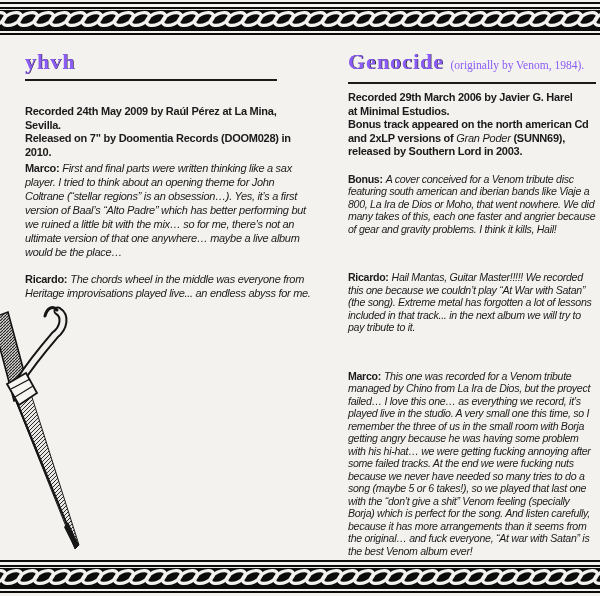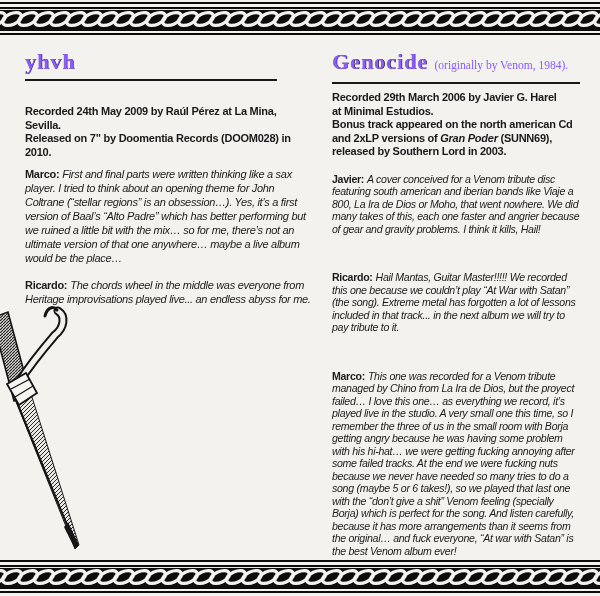--- a/index.html
+++ b/index.html
@@ -7,21 +7,21 @@
     width:600px;height:596px;position:relative;overflow:hidden;
     background:#f3f2ef;color:#161616;
     font-family:"Liberation Sans","DejaVu Sans",sans-serif;
   }
   .chain-border{position:absolute;left:0;width:600px;height:34px;}
   .chain-top{top:2px;}
   .chain-bottom{top:560px;}
 
   .col{position:absolute;top:50px;}
   .col-left{left:25px;width:286px;}
-  .col-right{left:332px;width:248px;}
+  .col-right{left:348px;width:248px;}
 
   h1.song-title{
     margin:0;font-family:"Liberation Serif","DejaVu Serif",serif;
     font-size:22px;font-weight:900;letter-spacing:1px;line-height:24px;
     color:#8b5cf6;
   }
   h1.song-title .bl{font-weight:900;text-shadow:0.6px 0 0 #121212;}
   .title-suffix{
     font-family:"Liberation Serif","DejaVu Serif",serif;
     font-size:11.5px;font-weight:400;letter-spacing:0;
@@ -29,31 +29,31 @@
   }
   .rule{height:0;border-top:2.2px solid #1a1a1a;margin:5px 0 0 0;}
   .rule-left{width:252px;}
   .rule-right{width:248px;}
 
   .info{
     margin:24px 0 0 0;
     font-size:11px;line-height:13.5px;font-weight:bold;
     letter-spacing:-0.25px;color:#1a1a1a;
   }
-  .info .em-title{font-style:italic;font-weight:bold;text-align:center;}
+  .info .em-title{font-style:italic;font-weight:normal;text-align:center;}
 
   .para{
     margin:13px 0 0 0;
     font-size:11px;font-style:italic;letter-spacing:-0.3px;color:#1b1b1b;
   }
   .col-left .para{line-height:14px;}
   .col-right .para{line-height:12.5px;font-size:10.6px;margin-top:36px;}
   .speaker{font-style:normal;font-weight:bold;margin-right:3px;}
 
-  .col-left .para-first{margin-top:8px;}
+  .col-left .para-first{margin-top:2px;}
   .col-right .info{margin-top:7px;}
   .col-right .para-first{margin-top:14px;}
 
   .sword{position:absolute;left:0;top:288px;width:110px;height:272px;}
 </style>
 </head>
 <body>
 
 <svg class="chain-border chain-top" viewBox="0 0 600 34" aria-hidden="true">
   <rect x="0" y="0" width="600" height="2" fill="#0c0c0c"></rect>
@@ -174,21 +174,21 @@
 
 <div class="col col-right">
   <h1 class="song-title"><span class="bl">Genocide</span> <span class="title-suffix">(originally by Venom, 1984).</span></h1>
   <div class="rule rule-right"></div>
   <p class="info">
     <span>Recorded 29th March 2006 by Javier G. Harel</span><br>
     <span>at Minimal Estudios.</span><br>
     <span>Bonus track appeared on the north american Cd and 2xLP versions of </span><span class="em-title">Gran Poder</span><span> (SUNN69), released by Southern Lord in 2003.</span>
   </p>
   <p class="para para-first">
-    <span class="speaker">Javier:</span><span>A cover conceived for a Venom tribute disc featuring south american and iberian bands like Viaje a 800, La Ira de Dios or Moho, that went nowhere. We did many takes of this, each one faster and angrier because of gear and gravity problems. I think it kills, Hail!</span>
+    <span class="speaker">Bonus:</span><span>A cover conceived for a Venom tribute disc featuring south american and iberian bands like Viaje a 800, La Ira de Dios or Moho, that went nowhere. We did many takes of this, each one faster and angrier because of gear and gravity problems. I think it kills, Hail!</span>
   </p>
   <p class="para">
     <span class="speaker">Ricardo:</span><span>Hail Mantas, Guitar Master!!!!! We recorded this one because we couldn’t play “At War with Satan” (the song). Extreme metal has forgotten a lot of lessons included in that track... in the next album we will try to pay tribute to it.</span>
   </p>
   <p class="para">
     <span class="speaker">Marco:</span><span>This one was recorded for a Venom tribute managed by Chino from La Ira de Dios, but the proyect failed… I love this one… as everything we record, it’s played live in the studio. A very small one this time, so I remember the three of us in the small room with Borja getting angry because he was having some problem with his hi-hat… we were getting fucking annoying after some failed tracks. At the end we were fucking nuts because we never have needed so many tries to do a song (maybe 5 or 6 takes!), so we played that last one with the “don’t give a shit” Venom feeling (specially Borja) which is perfect for the song. And listen carefully, because it has more arrangements than it seems from the original… and fuck everyone, “At war with Satan” is the best Venom album ever!</span>
   </p>
 </div>
 
 <svg class="sword" viewBox="0 0 110 272" aria-hidden="true">

